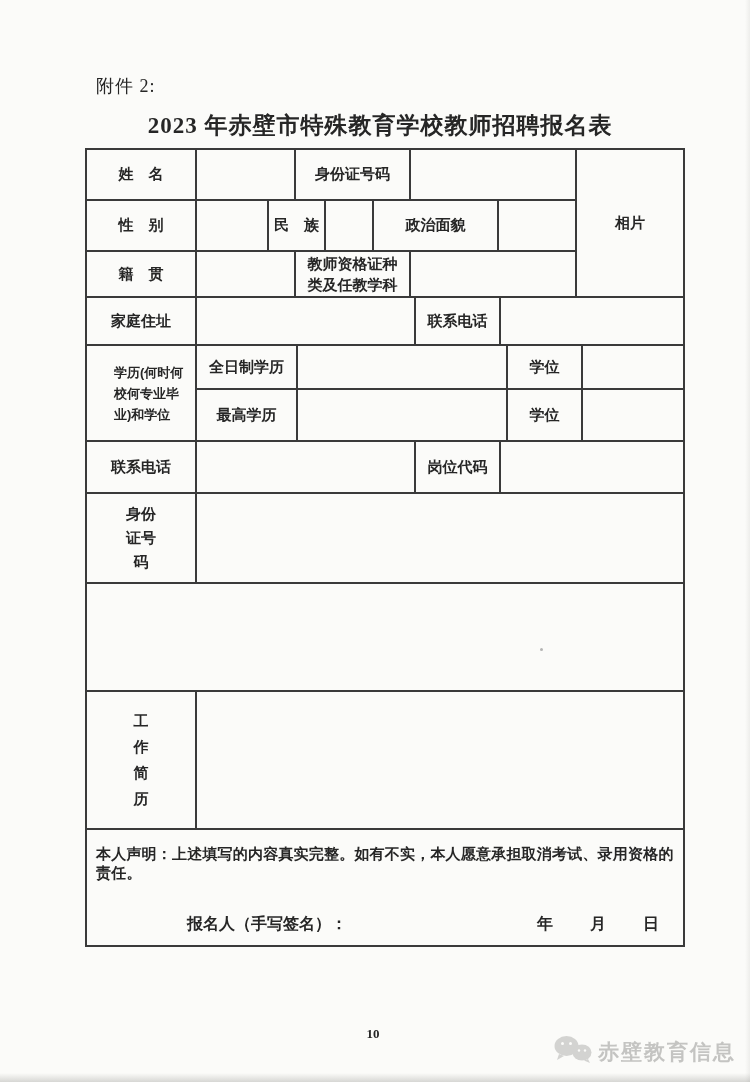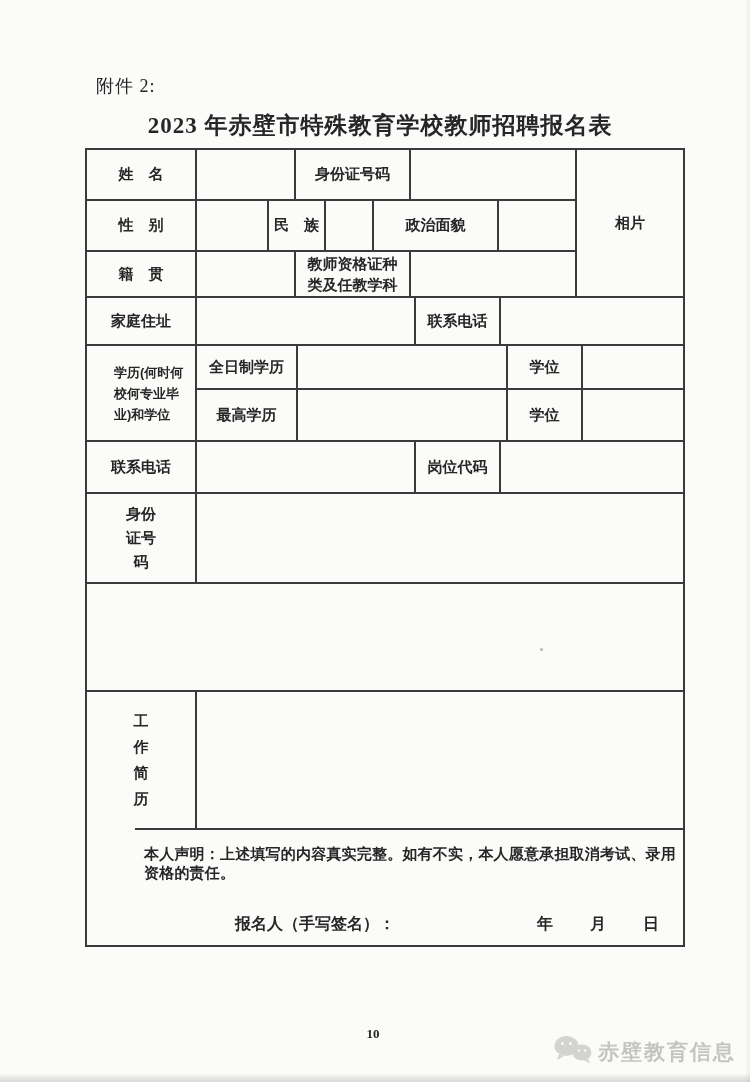--- a/index.html
+++ b/index.html
@@ -48,21 +48,21 @@
   .edu-lbl-inner{width:98px;font-weight:700;font-size:13px;line-height:21px;word-break:break-all;margin-left:27px;}
   .edusec{display:flex;border-top:2px solid #3a3a3a;}
   .edusec .left{width:108px;display:flex;align-items:center;justify-content:center;}
   .edusec .right{flex:1 1 auto;border-left:2px solid #3a3a3a;display:flex;flex-direction:column;}
   .edusec .right .row{border-top:none;}
   .edusec .right .row + .row{border-top:2px solid #3a3a3a;}
   .edusec .right .c:first-child{border-left:none;}
   .vlab2{width:36px;text-align:center;font-weight:700;line-height:24px;word-break:break-all;}
   .vlab1{width:17px;text-align:center;font-weight:700;line-height:26px;word-break:break-all;}
   
-  .decl{display:block;position:relative;margin-left:48px;}
+  .decl{display:block;position:relative;}
   .decl-text{padding:15px 4px 0 9px;font-weight:700;font-size:15px;letter-spacing:0.2px;}
   .sig-line{display:flex;align-items:flex-end;margin-top:31px;font-weight:700;font-size:16px;}
   .sig-label{margin-left:100px;}
   .dates{margin-left:auto;display:flex;gap:37px;margin-right:24px;}
   .pagenum{
     position:absolute;left:0;top:1000px;width:746px;text-align:center;
     font-family:"Liberation Serif","DejaVu Serif",serif;
     font-size:13px;font-weight:700;margin-top:26px;
   }
   .watermark{

